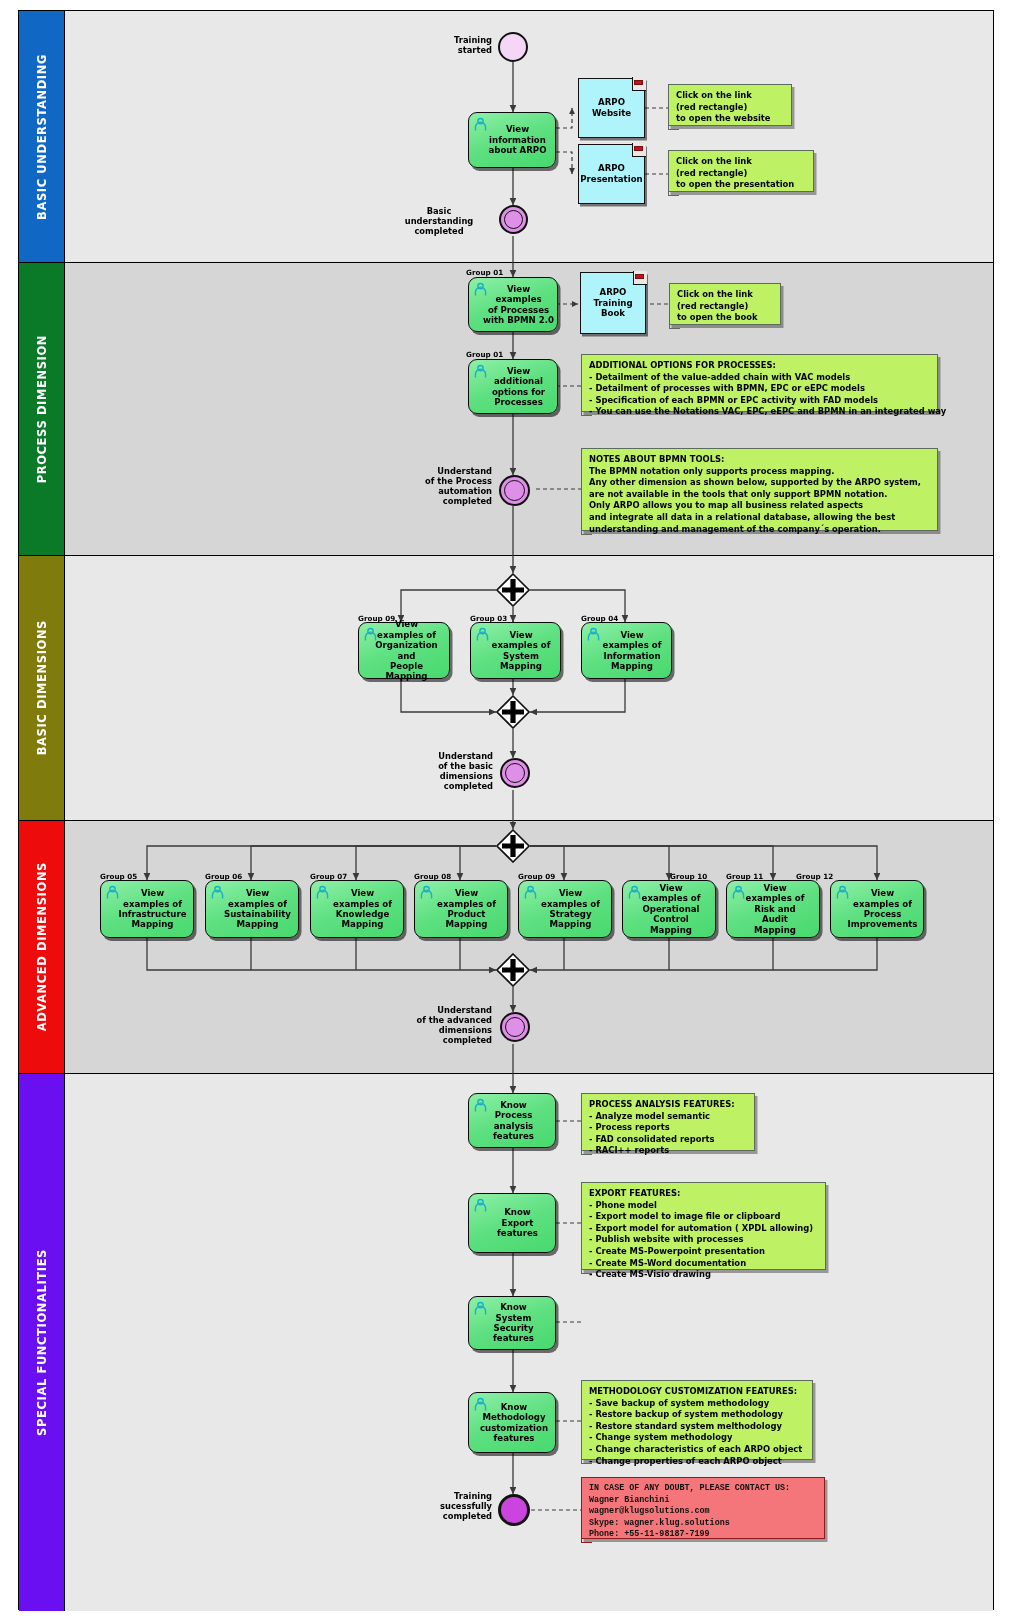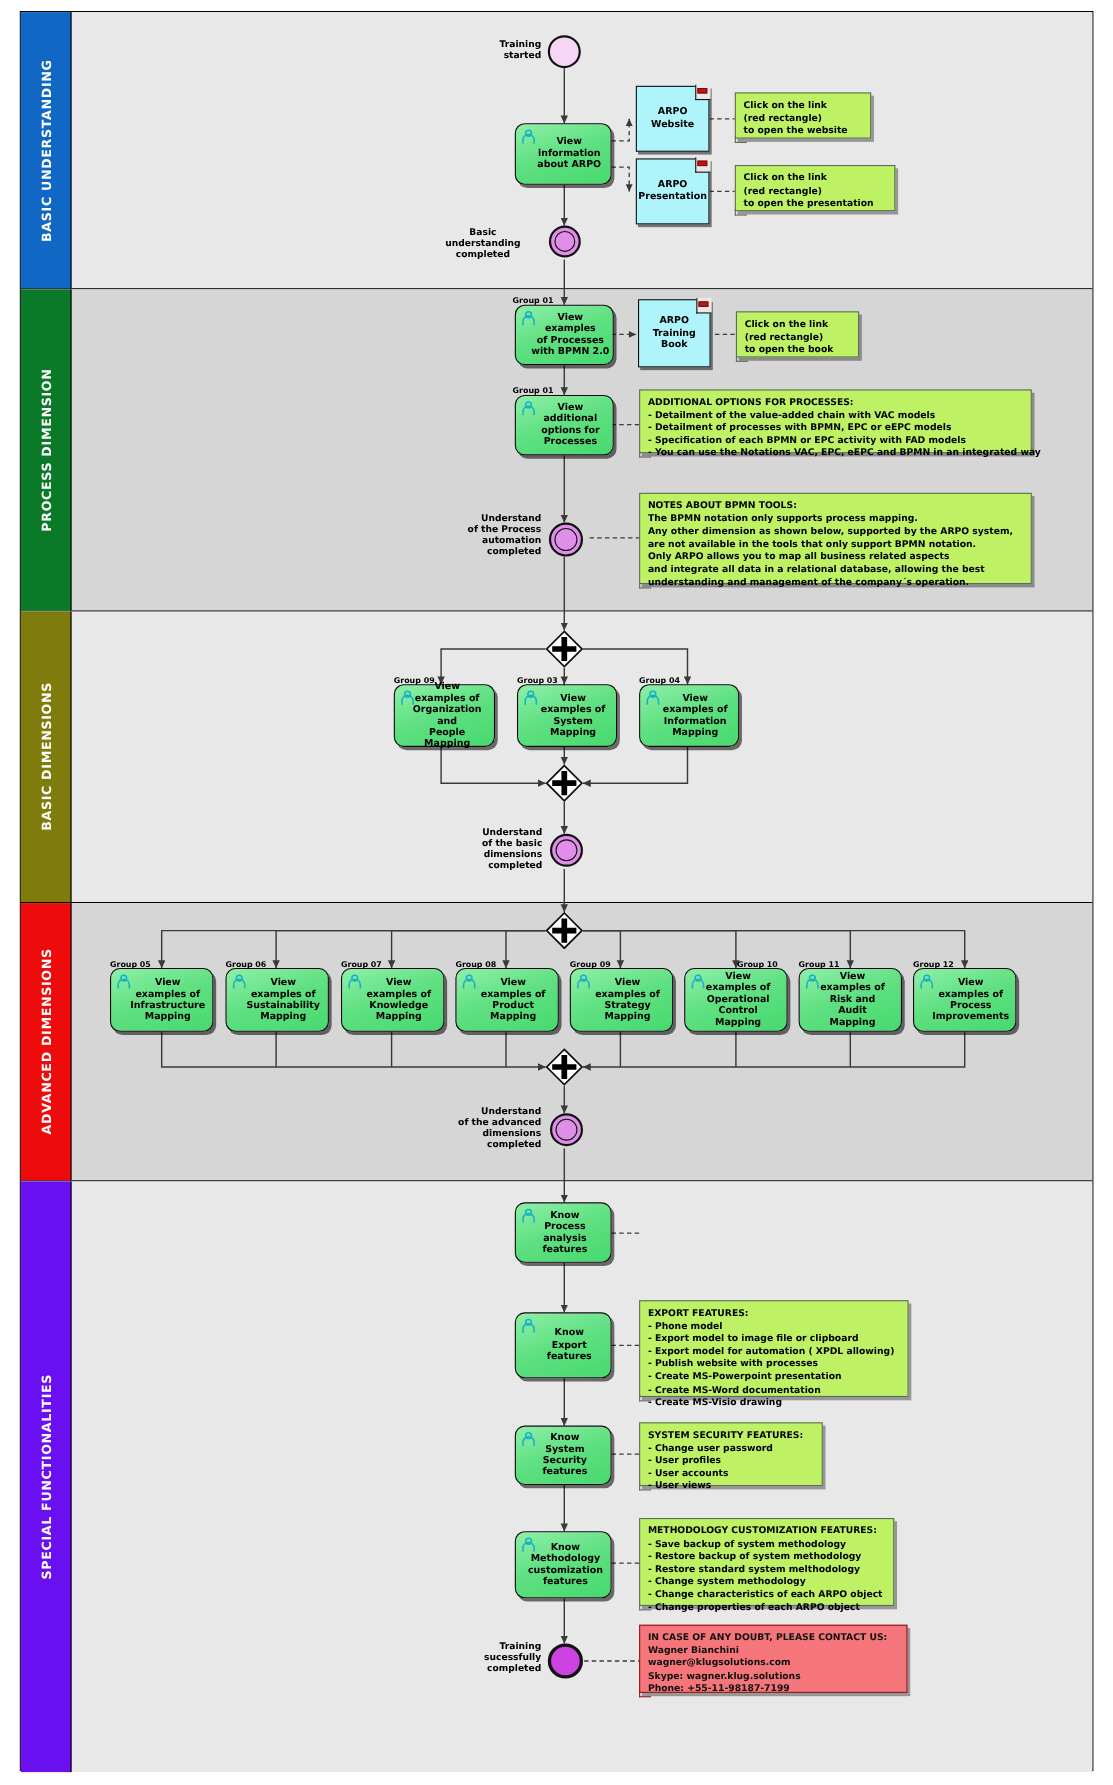--- a/index.html
+++ b/index.html
@@ -54,21 +54,21 @@
   .doc .redmark{position:absolute;right:2px;top:1.5px;width:7px;height:3px;background:#c01515;
                 border:1px solid #7a0d0d;z-index:3;}
   .doc .dlabel{position:absolute;inset:0;display:flex;align-items:center;justify-content:center;
                font-size:8.6px;font-weight:bold;color:#000;text-align:center;line-height:1.25;z-index:2;}
 
   
   .note{position:absolute;box-sizing:border-box;background:#bef264;border:1.4px solid #5c6b5c;
         box-shadow:2.5px 3px 0 rgba(0,0,0,.35);padding:5px 7px;}
   .note .ntitle{font-size:8.4px;font-weight:bold;color:#000;line-height:1.38;white-space:nowrap;}
   .note .nline{font-size:8.4px;font-weight:bold;color:#000;line-height:1.38;white-space:nowrap;}
-  .note.red{background:#f4767a;border:1.6px solid #8e1a1e;}
+  .note.red{background:#f4767a;border:1.6px solid #8e1a1e;font-family:Liberation Mono, monospace;}
   .note.red .ntitle,.note.red .nline{color:#111;}
   .note .lcorner{position:absolute;left:-1.4px;bottom:-5px;width:10px;height:5px;
                  border-left:1.4px solid #5c6b5c;border-bottom:1.4px solid #5c6b5c;}
   .note.red .lcorner{border-color:#8e1a1e;}
 </style>
 </head>
 <body>
 
 <div id="stage">
 
@@ -507,21 +507,21 @@
     </span>
     <span class="tlabel" style="padding-left:7px;">
       <span>View</span><br>
       <span>examples of</span><br>
       <span>Risk and</span><br>
       <span>Audit</span><br>
       <span>Mapping</span>
     </span>
   </div>
 
-  <div class="grp" style="left:830px;top:872px;">Group 12</div>
+  <div class="grp" style="left:796px;top:872px;">Group 12</div>
   <div class="task" style="left:830px;top:880px;width:94px;height:58px;">
     <span class="usr-icon">
       <svg viewBox="0 0 16 16" width="15" height="15">
           <circle cx="8" cy="4.4" r="2.8" fill="none" stroke="#18b0c8" stroke-width="1.5"></circle>
           <path d="M2.6 14.5 v-3.6 a5.4 5.4 0 0 1 10.8 0 v3.6" fill="none" stroke="#18b0c8" stroke-width="1.5"></path>
         </svg>
     </span>
     <span class="tlabel">
       <span>View</span><br>
       <span>examples of</span><br>
@@ -550,20 +550,28 @@
       <svg viewBox="0 0 16 16" width="15" height="15">
           <circle cx="8" cy="4.4" r="2.8" fill="none" stroke="#18b0c8" stroke-width="1.5"></circle>
           <path d="M2.6 14.5 v-3.6 a5.4 5.4 0 0 1 10.8 0 v3.6" fill="none" stroke="#18b0c8" stroke-width="1.5"></path>
         </svg>
     </span>
     <span class="tlabel" style="padding-left:6px;">
       <span>Know</span><br>
       <span>Process analysis</span><br>
       <span>features</span>
     </span>
+  </div>
+  <div class="note" style="left:581px;top:1093px;width:174px;height:58px;">
+    <div class="lcorner"></div>
+    <div class="ntitle">PROCESS ANALYSIS FEATURES:</div>
+    <div class="nline">- Analyze model semantic</div>
+    <div class="nline">- Process reports</div>
+    <div class="nline">- FAD consolidated reports</div>
+    <div class="nline">- RACI++ reports</div>
   </div>
 
   <div class="task" style="left:468px;top:1193px;width:88px;height:60px;">
     <span class="usr-icon">
       <svg viewBox="0 0 16 16" width="15" height="15">
           <circle cx="8" cy="4.4" r="2.8" fill="none" stroke="#18b0c8" stroke-width="1.5"></circle>
           <path d="M2.6 14.5 v-3.6 a5.4 5.4 0 0 1 10.8 0 v3.6" fill="none" stroke="#18b0c8" stroke-width="1.5"></path>
         </svg>
     </span>
     <span class="tlabel">
@@ -590,28 +598,20 @@
           <circle cx="8" cy="4.4" r="2.8" fill="none" stroke="#18b0c8" stroke-width="1.5"></circle>
           <path d="M2.6 14.5 v-3.6 a5.4 5.4 0 0 1 10.8 0 v3.6" fill="none" stroke="#18b0c8" stroke-width="1.5"></path>
         </svg>
     </span>
     <span class="tlabel" style="padding-left:6px;">
       <span>Know</span><br>
       <span>System Security</span><br>
       <span>features</span>
     </span>
   </div>
-  <div class="note" style="left:581px;top:1293px;width:167px;height:58px;">
-    <div class="lcorner"></div>
-    <div class="ntitle">SYSTEM SECURITY FEATURES:</div>
-    <div class="nline">- Change user password</div>
-    <div class="nline">- User profiles</div>
-    <div class="nline">- User accounts</div>
-    <div class="nline">- User views</div>
-  </div>
 
   <div class="task" style="left:468px;top:1392px;width:88px;height:61px;">
     <span class="usr-icon">
       <svg viewBox="0 0 16 16" width="15" height="15">
           <circle cx="8" cy="4.4" r="2.8" fill="none" stroke="#18b0c8" stroke-width="1.5"></circle>
           <path d="M2.6 14.5 v-3.6 a5.4 5.4 0 0 1 10.8 0 v3.6" fill="none" stroke="#18b0c8" stroke-width="1.5"></path>
         </svg>
     </span>
     <span class="tlabel" style="padding-left:7px;">
       <span>Know</span><br>

